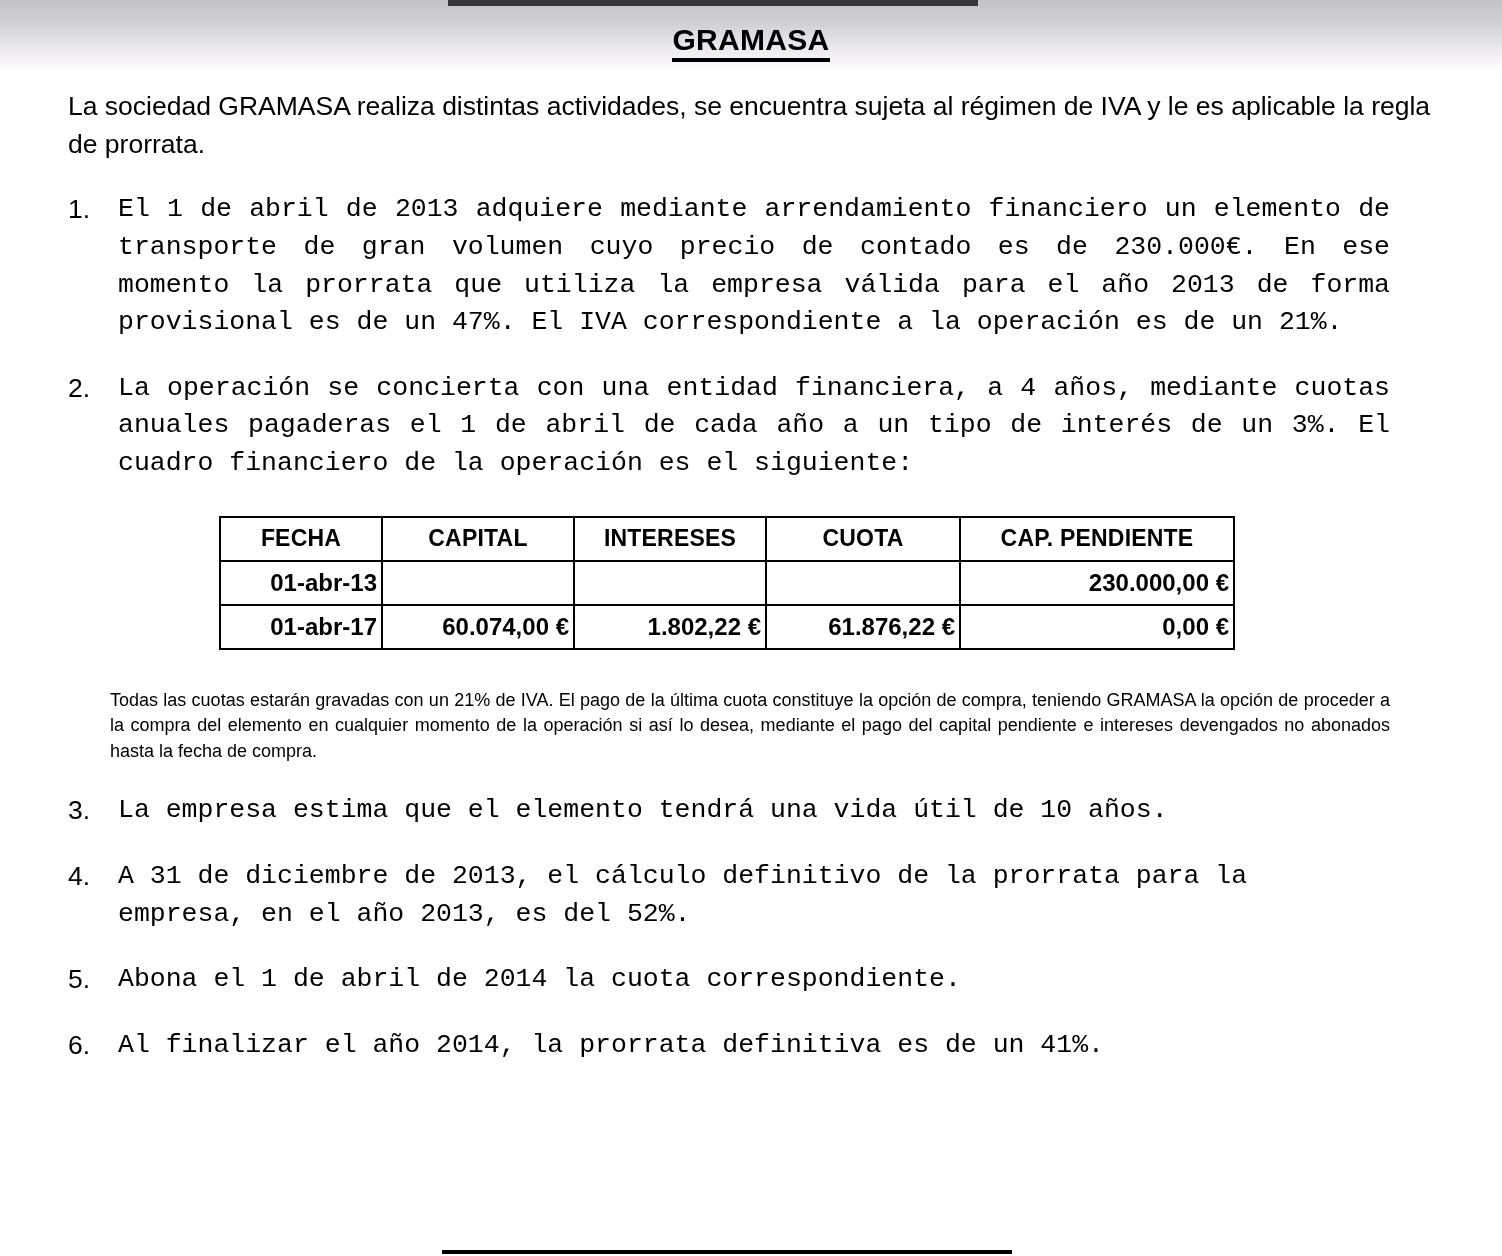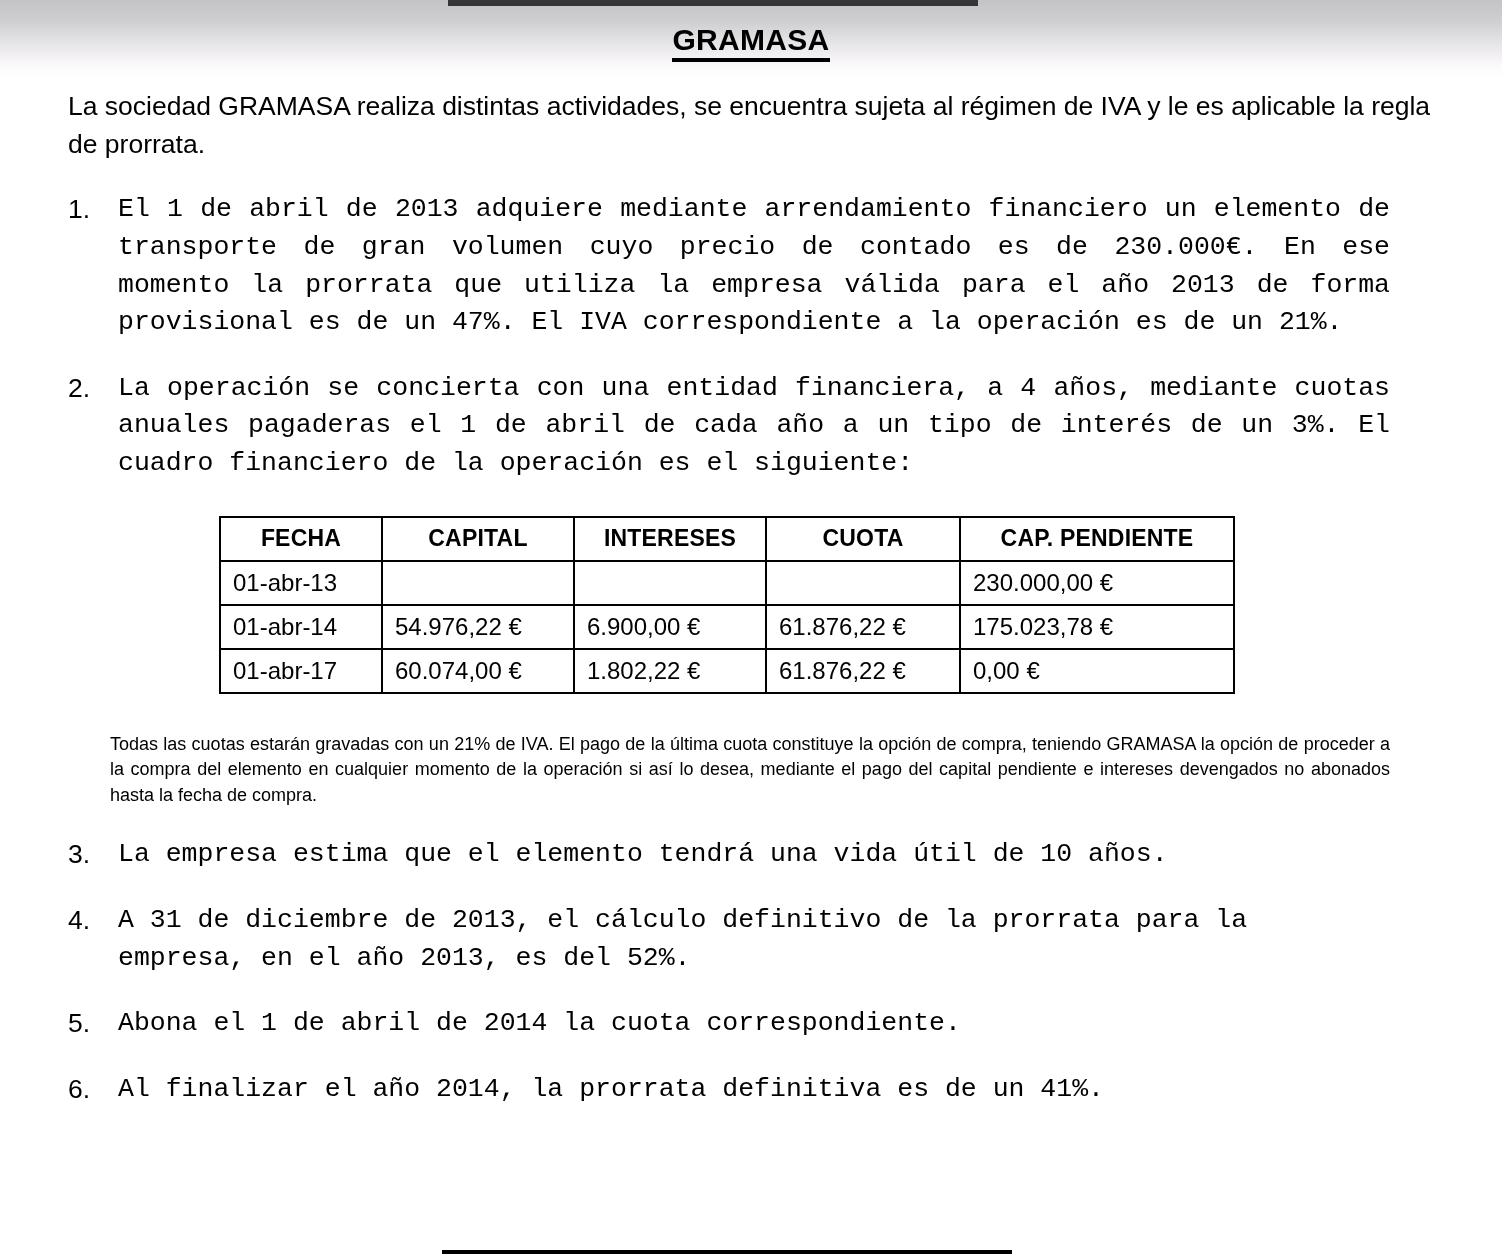--- a/index.html
+++ b/index.html
@@ -96,32 +96,32 @@
   table.fin {
     border-collapse: collapse;
     margin-left: 219px;
     width: 1014px;
     table-layout: fixed;
     font-size: 24px;
   }
   table.fin th, table.fin td {
     border: 2px solid #000;
     height: 44px;
-    padding: 0 12px;
+    padding: 0 4px;
     box-sizing: border-box;
   }
   table.fin th {
     text-align: center;
     font-weight: bold;
     font-size: 23px;
     letter-spacing: 0.2px;
   }
   table.fin td {
-    text-align: left;
-    font-weight: normal;
+    text-align: right;
+    font-weight: bold;
   }
   table.fin col.c0 { width: 162px; }
   table.fin col.c1 { width: 192px; }
   table.fin col.c2 { width: 192px; }
   table.fin col.c3 { width: 194px; }
   table.fin col.c4 { width: 274px; }
 
   .post-table {
     margin: 38px 112px 0 110px;
     font-size: 18px;
@@ -185,27 +185,20 @@
       </thead>
       <tbody>
         <tr>
           <td>01-abr-13</td>
           <td></td>
           <td></td>
           <td></td>
           <td>230.000,00 €</td>
         </tr>
         <tr>
-          <td>01-abr-14</td>
-          <td>54.976,22 €</td>
-          <td>6.900,00 €</td>
-          <td>61.876,22 €</td>
-          <td>175.023,78 €</td>
-        </tr>
-        <tr>
           <td>01-abr-17</td>
           <td>60.074,00 €</td>
           <td>1.802,22 €</td>
           <td>61.876,22 €</td>
           <td>0,00 €</td>
         </tr>
       </tbody>
     </table>
   </div>
 

